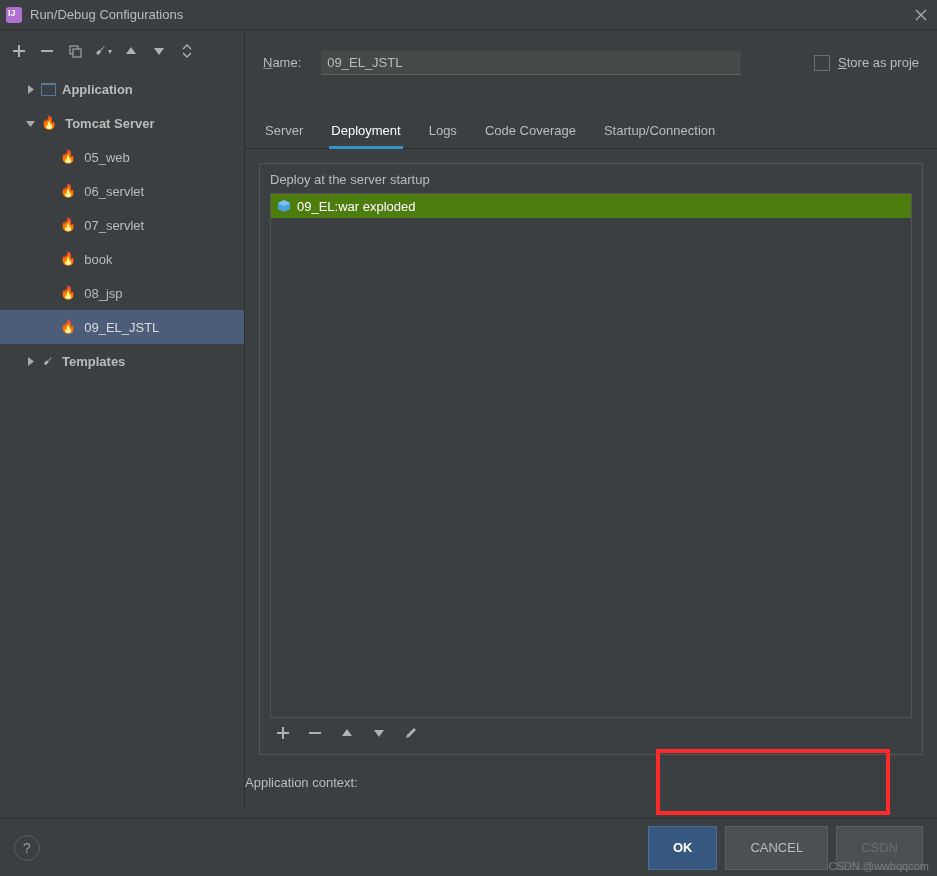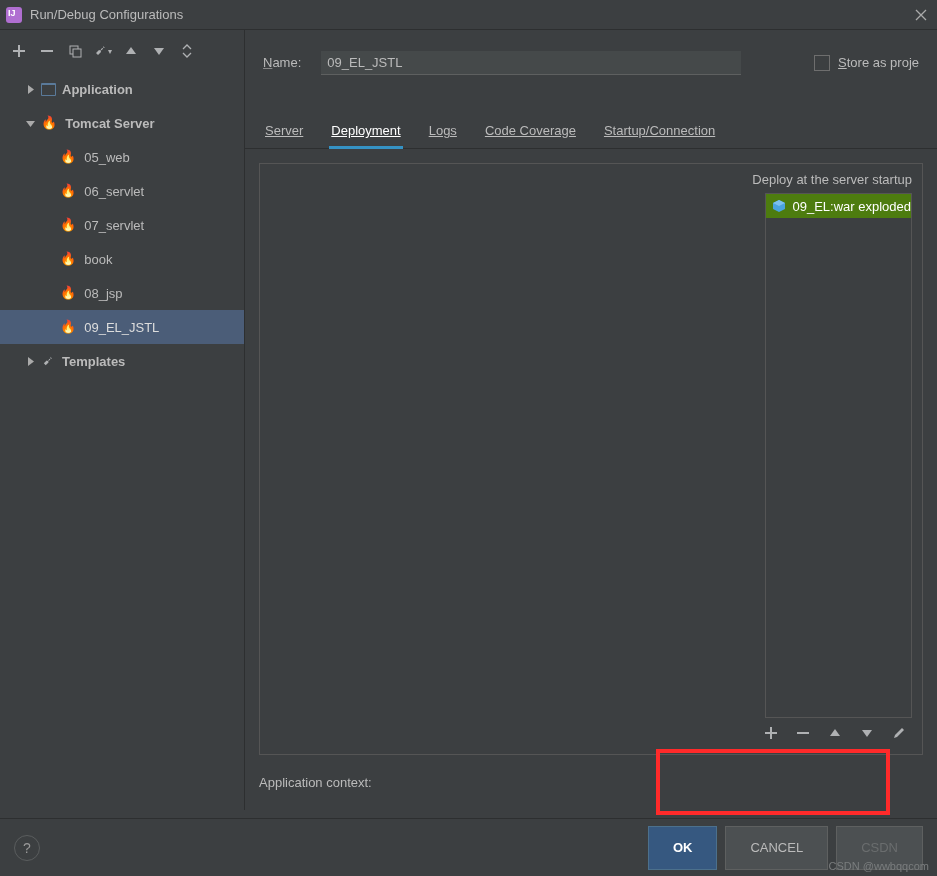--- a/index.html
+++ b/index.html
@@ -35,34 +35,34 @@
   
   .right { flex:1; display:flex; flex-direction:column; position:relative;}
   .namebar { height:50px; display:flex; align-items:center; padding:18px 18px 0 18px; gap:20px;}
   .namebar .nlabel { font-size:13px; }
   .namebar .nlabel u { text-decoration:underline; text-decoration-color:#888;}
   .namebar input.nameinput { flex:1; max-width:420px; background:#45494a; border:none; border-bottom:1px solid #5e6060; color:#bbb; font-size:13px; padding:4px 6px; outline:none;}
   .namebar .store { display:flex; align-items:center; gap:8px; margin-left:auto; font-size:13px;}
   .namebar .store .chk { width:16px; height:16px; border:1px solid #6e6e6e; background:#3c3f41;}
   
   .tabbar { display:flex; gap:24px; padding:10px 18px 0 18px; border-bottom:1px solid #2d2f30; margin-top:30px;}
-  .tab { font-size:13px; padding:6px 2px 10px 2px; color:#bbb; position:relative;text-decoration:underline;}
+  .tab { font-size:13px; padding:6px 2px 10px 2px; color:#bbb; position:relative;}
   .tab.active { color:#fff;}
   .tab.active::after { content:""; position:absolute; left:0; right:0; bottom:-1px; height:3px; background:#3592c4;}
   
-  .deploybox { margin:14px 14px 10px 14px; border:1px solid #555; padding:8px 10px 0 10px; display:flex; flex-direction:column; height:651px;align-items:flex-end;}
+  .deploybox { margin:14px 14px 10px 14px; border:1px solid #555; padding:8px 10px 0 10px; display:flex; flex-direction:column; height:651px;}
   .deploybox .dtitle { font-size:13px; margin-bottom:6px;}
   .deploylist { border:1px solid #555; background:#3c3f41; flex:1 0 auto; height:430px; overflow:hidden;}
   .deployrow { display:flex; align-items:center; height:24px; background:#4d7c0f; color:#fff; font-size:13px; padding-left:6px; gap:6px;}
   .deployrow .cube { width:14px; height:14px; }
   .deploy-toolbar { display:flex; align-items:center; gap:14px; padding:8px 4px 10px 4px;}
   .deploy-toolbar .ico { width:18px; text-align:center; color:#afb1b3;}
   .deploy-toolbar svg { width:14px; height:14px; fill:#afb1b3;}
   
-  .appctx { margin:0 14px; display:flex; align-items:center; gap:14px; padding:10px 0 20px 0; border-top:0;}
+  .appctx { margin:0 0; display:flex; align-items:center; gap:14px; padding:10px 0 20px 0; border-top:0;}
   .appctx .aclabel { font-size:13px;}
   .appctx input.acinput { flex:1; background:#45494a; border:none; border-bottom:1px solid #5e6060; color:#bbb; font-size:13px; padding:4px 8px; outline:none; height:28px;}
   .redbox { position:absolute; border:4px solid #ff2a2a; pointer-events:none;}
   
   .footer { position:absolute; bottom:0; left:0; right:0; height:58px; border-top:1px solid #2d2f30; display:flex; align-items:center; padding:0 14px; gap:10px; background:#3c3f41;}
   .footer .help { width:26px; height:26px; border-radius:13px; border:1px solid #5a5d5e; display:flex; align-items:center; justify-content:center; font-size:14px; color:#999;}
   .footer .btns { margin-left:auto; display:flex; gap:8px;}
   .footer button { height:44px; padding:0 24px; background:#4c5052; border:1px solid #5e6060; color:#bbb; font-size:13px;}
   .footer button.primary { background:#365880; border-color:#4c708c; color:#fff; font-weight:bold;}
   .footer button.disabled { color:#6a6d6e;}

